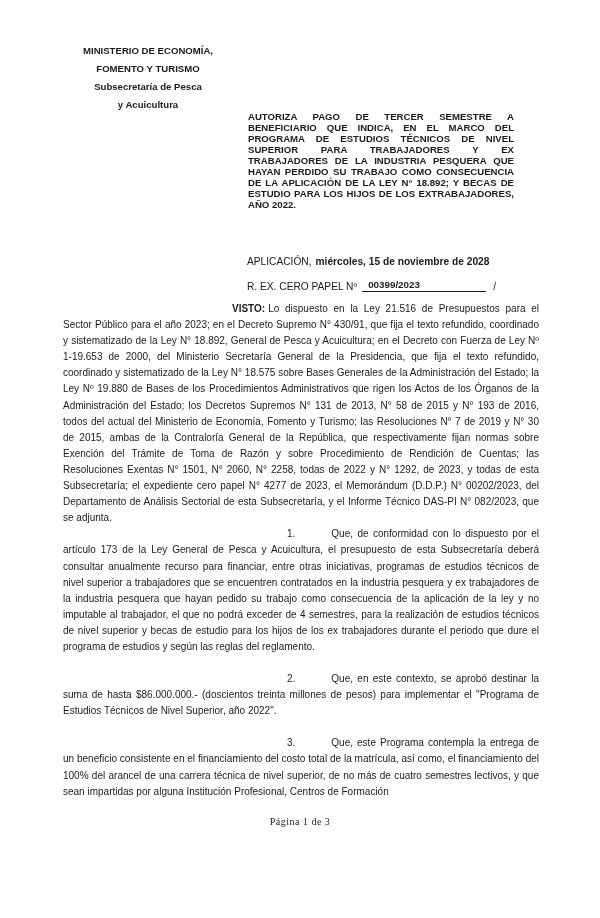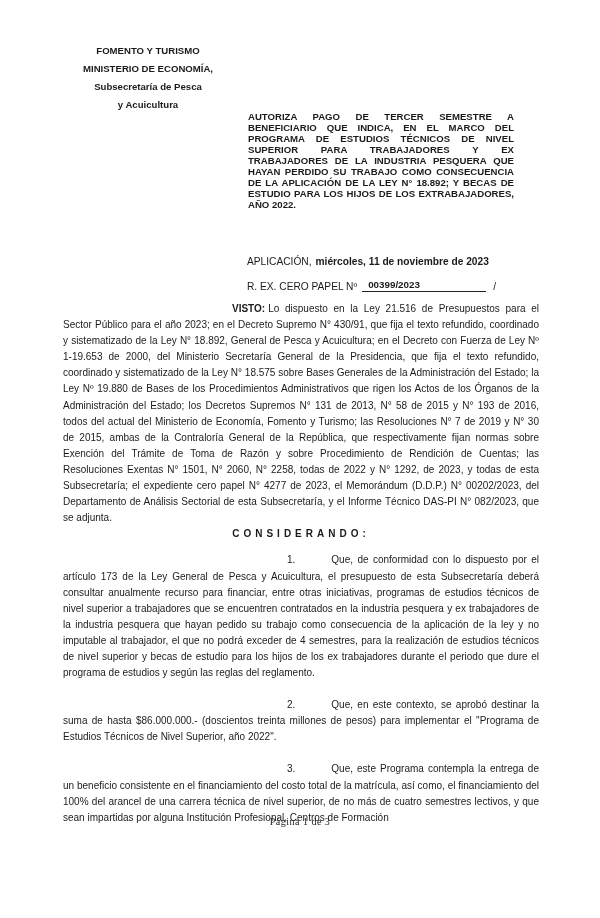--- a/index.html
+++ b/index.html
@@ -59,43 +59,42 @@
     font-family:"Liberation Serif","DejaVu Serif",serif;
     font-size:10px; letter-spacing:0.5px; color:#222;
   }
 </style>
 </head>
 <body>
 
 <div class="page">
 
   <div class="header">
+    <div>MINISTERIO DE ECONOMÍA,</div>
     <div>FOMENTO Y TURISMO</div>
-    <div>MINISTERIO DE ECONOMÍA,</div>
     <div class="u">Subsecretaría de Pesca</div>
     <div class="u">y Acuicultura</div>
   </div>
 
   <div class="summary">AUTORIZA PAGO DE TERCER SEMESTRE A BENEFICIARIO QUE INDICA, EN EL MARCO DEL PROGRAMA DE ESTUDIOS TÉCNICOS DE NIVEL SUPERIOR PARA TRABAJADORES Y EX TRABAJADORES DE LA INDUSTRIA PESQUERA QUE HAYAN PERDIDO SU TRABAJO COMO CONSECUENCIA DE LA APLICACIÓN DE LA LEY N° 18.892; Y BECAS DE ESTUDIO PARA LOS HIJOS DE LOS EXTRABAJADORES, AÑO 2022.</div>
 
   <div class="dateline">
-    <span>APLICACIÓN,</span><span class="date">miércoles, 11 de noviembre de 2023</span>
+    <span>APLICACIÓN,</span><span class="date">miércoles, 15 de noviembre de 2028</span>
   </div>
 
   <div class="rexline">
     <span>R. EX. CERO PAPEL Nº</span><span class="rex-field">00399/2023</span><span class="rex-slash">/</span>
   </div>
 
   <div class="docbody">
 
     <p class="visto">
       <span class="visto-indent"></span><strong>VISTO:</strong><span>Lo dispuesto en la Ley 21.516 de Presupuestos para el Sector Público para el año 2023; en el Decreto Supremo N° 430/91, que fija el texto refundido, coordinado y sistematizado de la Ley N° 18.892, General de Pesca y Acuicultura; en el Decreto con Fuerza de Ley Nº 1-19.653 de 2000, del Ministerio Secretaría General de la Presidencia, que fija el texto refundido, coordinado y sistematizado de la Ley N° 18.575 sobre Bases Generales de la Administración del Estado; la Ley Nº 19.880 de Bases de los Procedimientos Administrativos que rigen los Actos de los Órganos de la Administración del Estado; los Decretos Supremos N° 131 de 2013, N° 58 de 2015 y N° 193 de 2016, todos del actual del Ministerio de Economía, Fomento y Turismo; las Resoluciones N° 7 de 2019 y N° 30 de 2015, ambas de la Contraloría General de la República, que respectivamente fijan normas sobre Exención del Trámite de Toma de Razón y sobre Procedimiento de Rendición de Cuentas; las Resoluciones Exentas N° 1501, N° 2060, N° 2258, todas de 2022 y N° 1292, de 2023, y todas de esta Subsecretaría; el expediente cero papel N° 4277 de 2023, el Memorándum (D.D.P.) N° 00202/2023, del Departamento de Análisis Sectorial de esta Subsecretaría, y el Informe Técnico DAS-PI N° 082/2023, que se adjunta.</span>
     </p>
 
-    <p class="c-heading">CONSIDERANDO:</p>
 
     <p class="item">
       <span class="item-indent"></span><span class="num">1.</span><span class="num-gap"></span><span>Que, de conformidad con lo dispuesto por el artículo 173 de la Ley General de Pesca y Acuicultura, el presupuesto de esta Subsecretaría deberá consultar anualmente recurso para financiar, entre otras iniciativas, programas de estudios técnicos de nivel superior a trabajadores que se encuentren contratados en la industria pesquera y ex trabajadores de la industria pesquera que hayan pedido su trabajo como consecuencia de la aplicación de la ley y no imputable al trabajador, el que no podrá exceder de 4 semestres, para la realización de estudios técnicos de nivel superior y becas de estudio para los hijos de los ex trabajadores durante el periodo que dure el programa de estudios y según las reglas del reglamento.</span>
     </p>
 
     <p class="item">
       <span class="item-indent"></span><span class="num">2.</span><span class="num-gap"></span><span>Que, en este contexto, se aprobó destinar la suma de hasta $86.000.000.- (doscientos treinta millones de pesos) para implementar el "Programa de Estudios Técnicos de Nivel Superior, año 2022".</span>
     </p>
 
     <p class="item">

